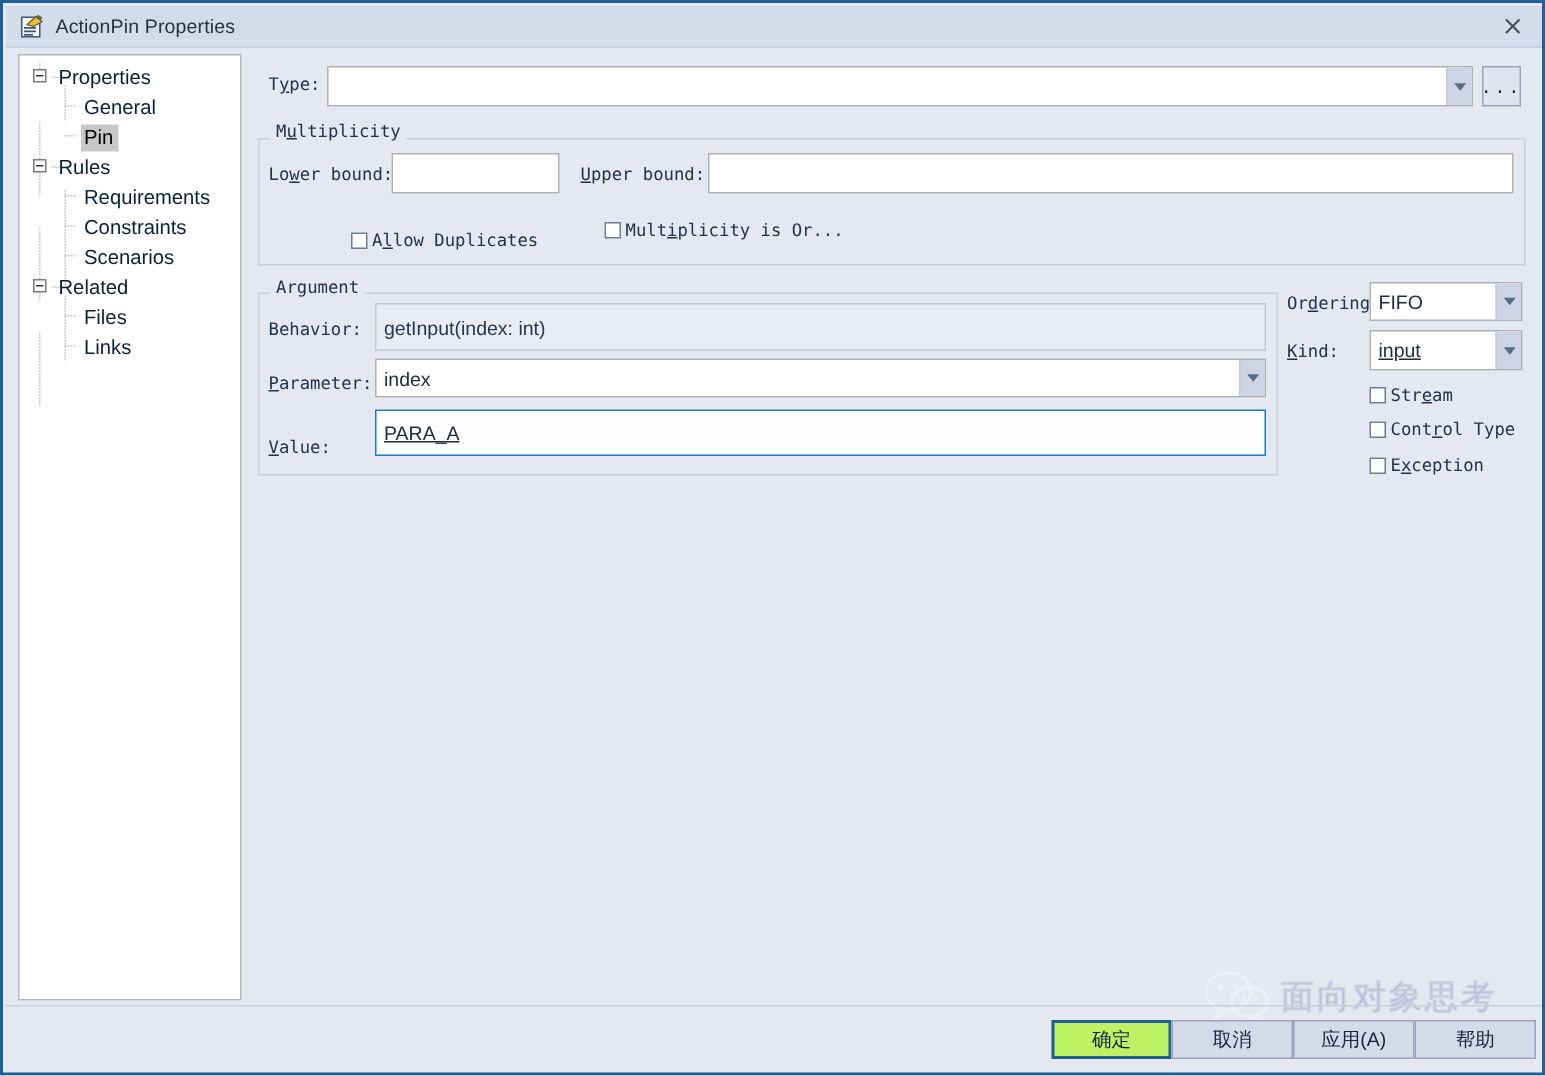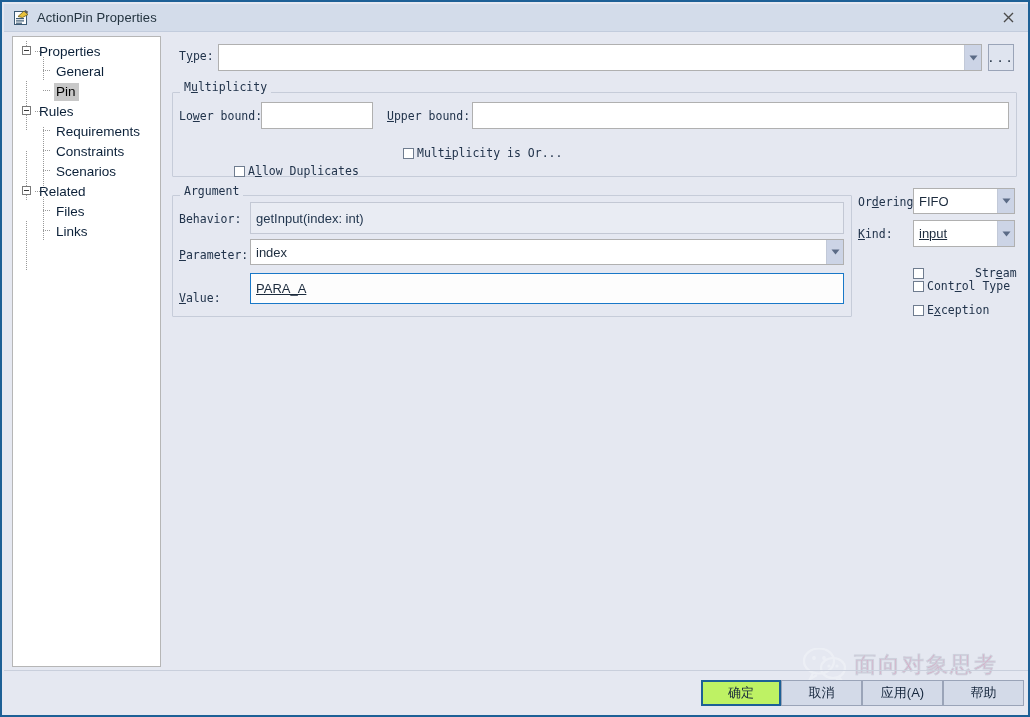--- a/index.html
+++ b/index.html
@@ -268,21 +268,21 @@
     left: 800px; top: 645px;
     width: 225px; height: 36px;
     opacity: 0.30;
     pointer-events: none;
     display: flex;
     align-items: center;
   }
   #wm-text {
     font-family: "Liberation Sans", sans-serif;
     font-size: 22px;
-    color: #be185d;
+    color: #6d28d9;
     letter-spacing: 2px;
     margin-left: 6px;
     text-shadow: 0 0 1px rgba(120,130,150,0.9);
     -webkit-text-stroke: 1px rgba(150,158,175,0.95);
   }
 </style>
 </head>
 <body>
 
 <div id="window">
@@ -377,21 +377,21 @@
 
   <div class="groupbox" style="left:170px; top:90px; width:845px; height:85px;"></div>
   <div class="group-title" style="left:178px; top:78px;"><span>M</span><u>u</u><span>ltiplicity</span></div>
 
   <div class="lbl" style="left:177px; top:107px;"><span>Lo</span><u>w</u><span>er bound:</span></div>
   <div class="field white" style="left:259px; top:100px; width:112px; height:27px;"></div>
 
   <div class="lbl" style="left:385px; top:107px;"><u>U</u><span>pper bound:</span></div>
   <div class="field white" style="left:470px; top:100px; width:537px; height:27px;"></div>
 
-  <div class="cb" style="left:232px; top:163px;">
+  <div class="cb" style="left:232px; top:152px;">
     <span class="box"></span>
     <span class="cblabel"><span>A</span><u>l</u><span>low Duplicates</span></span>
   </div>
   <div class="cb" style="left:401px; top:145px;">
     <span class="box"></span>
     <span class="cblabel"><span>Mult</span><u>i</u><span>plicity is Or...</span></span>
   </div>
 
   <div class="groupbox" style="left:170px; top:193px; width:680px; height:122px;"></div>
   <div class="group-title" style="left:178px; top:182px;">Argument</div>
@@ -425,21 +425,21 @@
   <div class="lbl" style="left:856px; top:225px;"><u>K</u><span>ind:</span></div>
   <div class="combo" style="left:911px; top:218px; width:102px; height:27px;text-decoration:underline;">
     <span class="ctext">input</span>
     <span class="carrow">
       <svg width="9" height="6" viewBox="0 0 9 6">
           <path d="M0.5 0.5 L8.5 0.5 L4.5 5.5 Z" fill="#5b6b86"></path>
         </svg>
     </span>
   </div>
 
-  <div class="cb" style="left:911px; top:265px;gap:48px;">
+  <div class="cb" style="left:911px; top:255px;">
     <span class="box"></span>
     <span class="cblabel"><span>Str</span><u>e</u><span>am</span></span>
   </div>
   <div class="cb" style="left:911px; top:278px;">
     <span class="box"></span>
     <span class="cblabel"><span>Cont</span><u>r</u><span>ol Type</span></span>
   </div>
   <div class="cb" style="left:911px; top:302px;">
     <span class="box"></span>
     <span class="cblabel"><span>E</span><u>x</u><span>ception</span></span>

